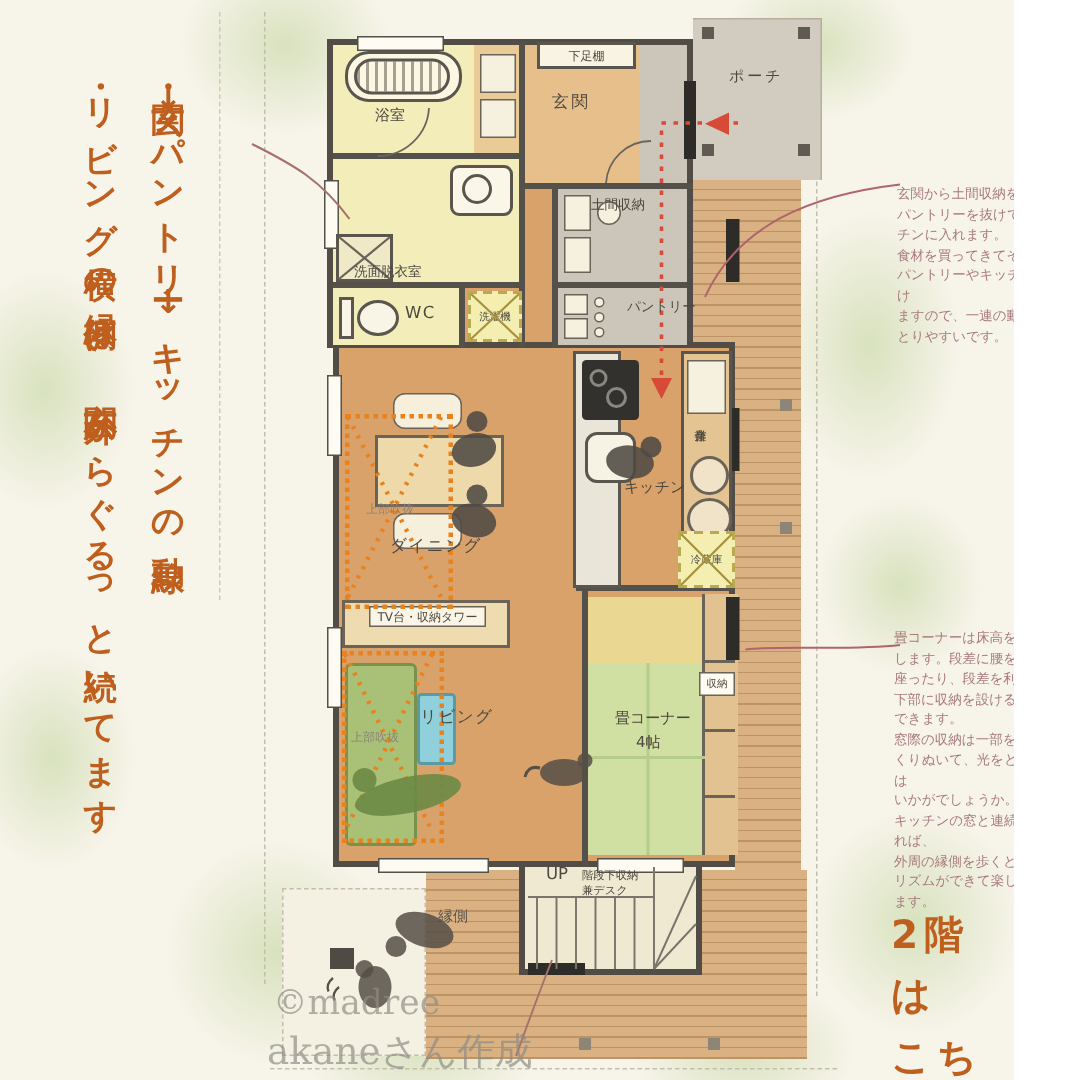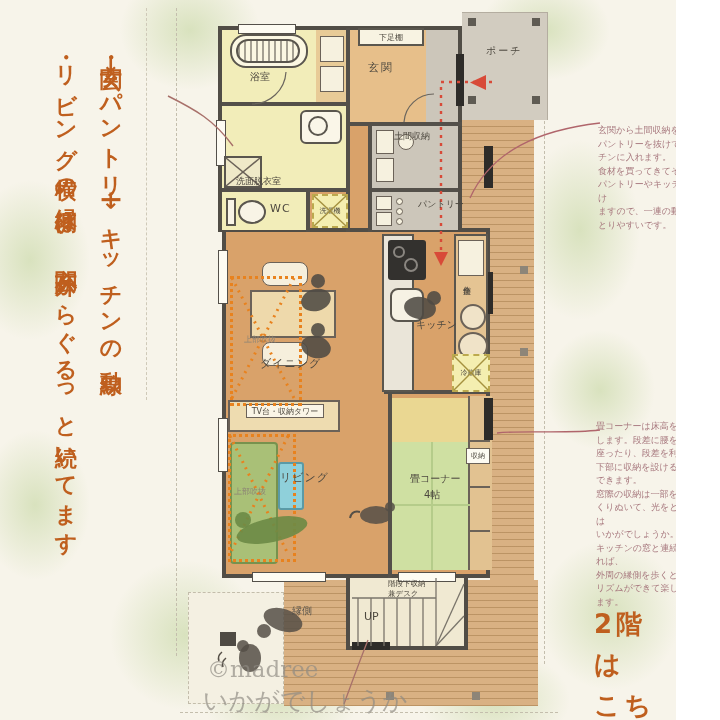--- a/index.html
+++ b/index.html
@@ -22,21 +22,21 @@
   .mini{position:absolute;background:#f6f1df;border:1.5px solid #6b6258;box-sizing:border-box;z-index:5;}
   .circ{border-radius:50%;}
   .void{position:absolute;border:3px dotted #e8821e;z-index:6;}
   .annot{position:absolute;font-size:9px;line-height:1.5;color:#a8797f;white-space:pre-line;z-index:12;}
   .vtext{writing-mode:vertical-rl;text-orientation:mixed;}
   .notes{position:absolute;left:36px;top:46px;height:660px;writing-mode:vertical-rl;text-orientation:mixed;
          color:#bf5f1e;font-weight:bold;font-size:22px;letter-spacing:3px;z-index:12;}
   .notes .note{margin-left:15px;}
   .floor2{position:absolute;left:594px;top:604px;color:#bf5f1e;font-weight:bold;font-size:26px;
           line-height:1.55;letter-spacing:4px;z-index:12;}
-  .credit{position:absolute;font-family:"DejaVu Serif","Liberation Serif",serif;color:#8f8b83;opacity:.68;z-index:12;margin-left:25px;}
+  .credit{position:absolute;font-family:"DejaVu Serif","Liberation Serif",serif;color:#8f8b83;opacity:.68;z-index:12;}
   svg.overlay{position:absolute;left:0;top:0;z-index:8;pointer-events:none;}
 </style>
 </head>
 <body>
 
 <div class="page">
 
   <div class="abs" style="left:0;top:0;width:720px;height:720px;">
     <div class="blob" style="left:120px;top:-30px;width:140px;height:120px;"></div>
     <div class="blob" style="left:-30px;top:180px;width:120px;height:160px;"></div>
@@ -241,21 +241,21 @@
   <span class="lab" style="left:394px;top:130px;font-size:9px;">土間収納</span>
   <span class="lab" style="left:418px;top:198px;font-size:9px;">パントリー</span>
   <span class="lab" style="left:416px;top:318px;font-size:10px;">キッチン</span>
   <span class="lab vtext" style="left:460px;top:280px;font-size:8px;">作業台</span>
   <span class="lab" style="left:260px;top:356px;font-size:11px;letter-spacing:1px;">ダイニング</span>
   <span class="lab" style="left:244px;top:334px;font-size:8px;color:#8d8475;">上部吹抜</span>
   <span class="lab" style="left:234px;top:486px;font-size:8px;color:#8d8475;">上部吹抜</span>
   <span class="lab" style="left:280px;top:470px;font-size:11px;letter-spacing:1px;">リビング</span>
   <span class="lab" style="left:410px;top:472px;font-size:10px;">畳コーナー</span>
   <span class="lab" style="left:424px;top:488px;font-size:10px;">4帖</span>
-  <span class="lab" style="left:364px;top:610px;font-size:11px;">UP</span>
+  <span class="lab" style="left:364px;top:576px;font-size:11px;">UP</span>
   <span class="lab pre" style="left:388px;top:579px;font-size:7.5px;line-height:1.3;white-space:pre-line;">階段下収納
 兼デスク</span>
   <span class="lab" style="left:292px;top:604px;font-size:10px;color:#57534c;">縁側</span>
 
   <div class="notes">
     <div class="note">・玄関→パントリー→キッチンの動線</div>
     <div class="note">・リビング横の縁側は、玄関外からぐるっと続いてます</div>
   </div>
 
   <div class="annot" style="left:598px;top:124px;width:118px;">玄関から土間収納を通り、
@@ -276,15 +276,15 @@
 キッチンの窓と連続して並べれば、
 外周の縁側を歩くときにも
 リズムができて楽しいと思います。</div>
 
   <div class="floor2">
     <div>2階は</div>
     <div>こちら→</div>
   </div>
 
   <div class="credit" style="left:182px;top:656px;font-size:23px;">©madree</div>
-  <div class="credit" style="left:178px;top:684px;font-size:25px;">いかがでしょうか</div>
+  <div class="credit" style="left:178px;top:684px;font-size:25px;">akaneさん作成</div>
 
 </div>
 
 </body></html>

